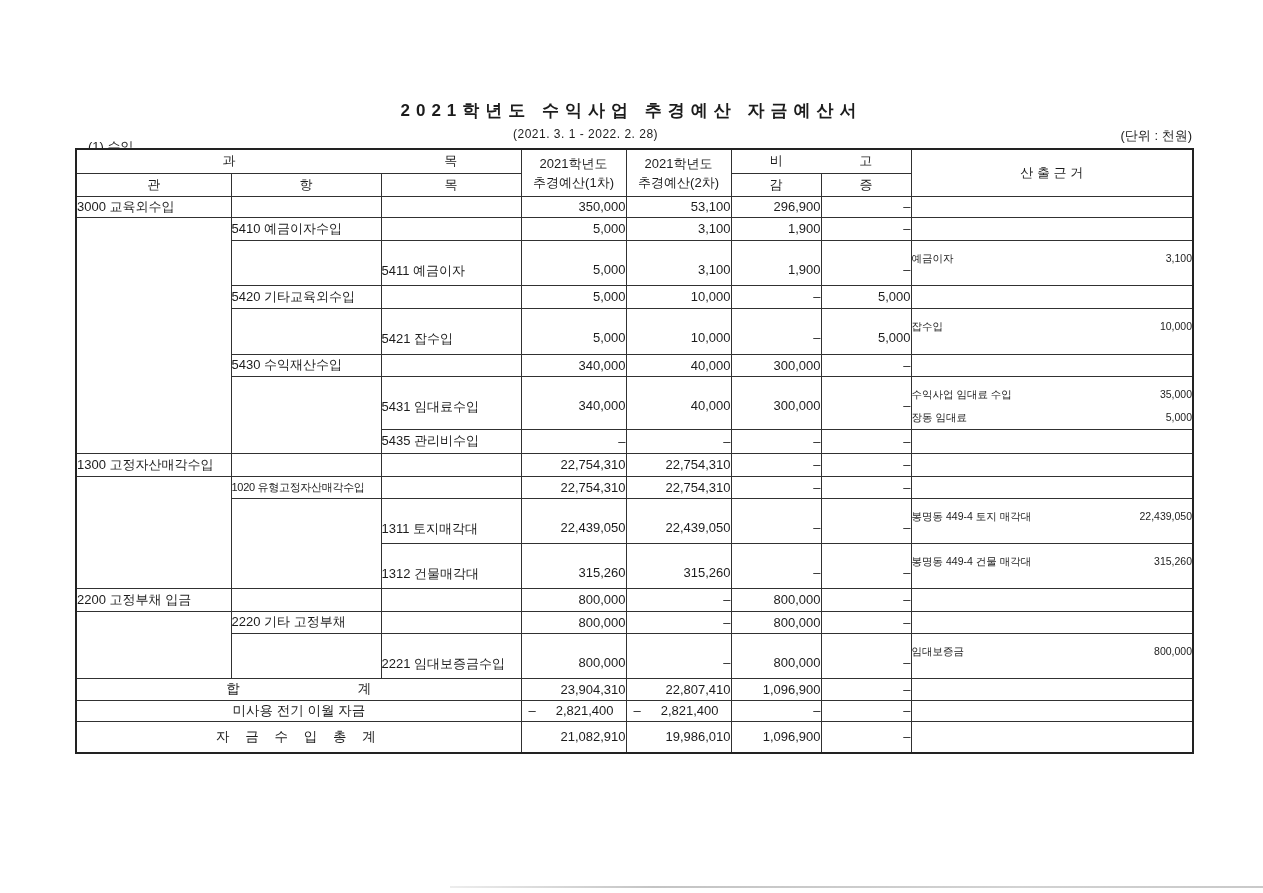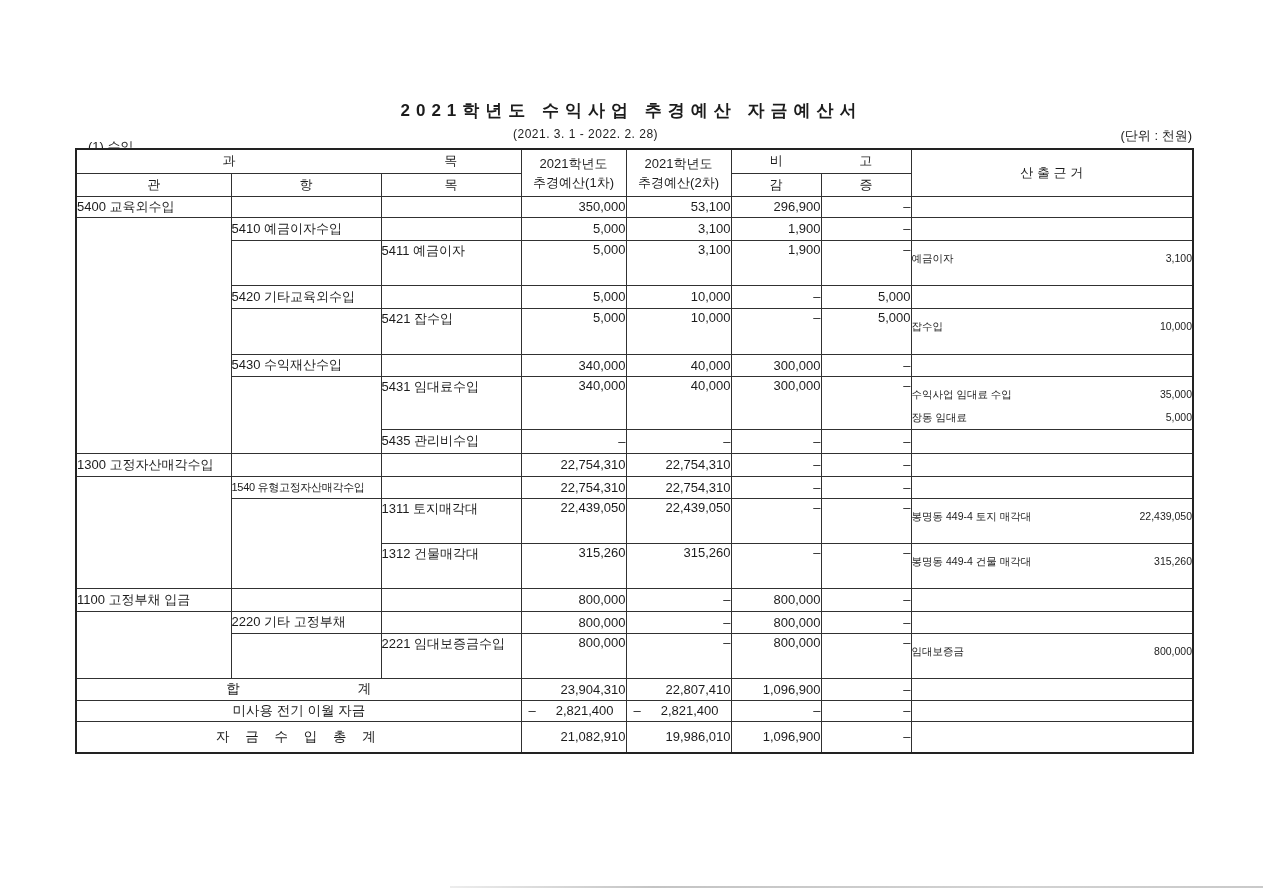--- a/index.html
+++ b/index.html
@@ -26,21 +26,21 @@
   .split{display:flex;width:100%;}
   .split .l{flex:0 0 68.5%;text-align:center;}
   .split .r{flex:1;text-align:center;}
   .split2{display:flex;width:100%;}
   .split2 .l,.split2 .r{flex:1;text-align:center;}
   td.lbl{font-size:13px;padding:0 2px 0 4px;white-space:nowrap;}
   td.lbl.tight{font-size:11px;letter-spacing:-0.3px;}
   td.num{font-size:13px;text-align:right;padding:0 12px 0 2px;white-space:nowrap;}
   td.basis-cell{font-size:10.5px;vertical-align:top;padding:2px 7px 0 5px;}
   .basis-line{display:flex;justify-content:space-between;line-height:23px;white-space:nowrap;}
-  tr.tall td{vertical-align:top;padding-top:1px;}
+  tr.tall td{vertical-align:top;padding-top:21px;}
   tr.tall td.basis-cell{padding-top:6px;}
   td.sumlbl{font-size:13.5px;text-align:center;vertical-align:middle;white-space:nowrap;}
   .sum-split{display:flex;justify-content:center;gap:118px;}
   .grand-label{letter-spacing:6px;}
   td.negcell{padding:0;}
   .neg-wrap{display:flex;justify-content:space-between;padding:0 12px 0 7px;font-size:13px;}
   .scan-line{
     position:absolute;top:886px;left:450px;right:0;height:2px;
     background:linear-gradient(to right,#ededed,#c4c4c4 25%,#d2d2d2 70%,#c9c9c9);
   }
@@ -92,21 +92,21 @@
   </tr>
   <tr style="height:23px">
     <td class="hdr">관</td>
     <td class="hdr">항</td>
     <td class="hdr">목</td>
     <td class="hdr">감</td>
     <td class="hdr">증</td>
   </tr>
 
   <tr style="height:21px">
-    <td class="lbl">5400 교육외수입</td>
+    <td class="lbl">3000 교육외수입</td>
     <td></td>
     <td></td>
     <td class="num">350,000</td>
     <td class="num">53,100</td>
     <td class="num">296,900</td>
     <td class="num">–</td>
     <td class="basis-cell"></td>
   </tr>
 
   <tr style="height:23px">
@@ -204,21 +204,21 @@
     <td></td>
     <td class="num">22,754,310</td>
     <td class="num">22,754,310</td>
     <td class="num">–</td>
     <td class="num">–</td>
     <td class="basis-cell"></td>
   </tr>
 
   <tr style="height:22px">
     <td rowspan="3"></td>
-    <td class="lbl tight">1540 유형고정자산매각수입</td>
+    <td class="lbl tight">1020 유형고정자산매각수입</td>
     <td></td>
     <td class="num">22,754,310</td>
     <td class="num">22,754,310</td>
     <td class="num">–</td>
     <td class="num">–</td>
     <td class="basis-cell"></td>
   </tr>
 
   <tr class="tall" style="height:45px">
     <td rowspan="2"></td>
@@ -243,21 +243,21 @@
     <td class="num">–</td>
     <td class="basis-cell">
       <div class="basis-line">
         <span>봉명동 449-4 건물 매각대</span>
         <span>315,260</span>
       </div>
     </td>
   </tr>
 
   <tr style="height:23px">
-    <td class="lbl">1100 고정부채 입금</td>
+    <td class="lbl">2200 고정부채 입금</td>
     <td></td>
     <td></td>
     <td class="num">800,000</td>
     <td class="num">–</td>
     <td class="num">800,000</td>
     <td class="num">–</td>
     <td class="basis-cell"></td>
   </tr>
 
   <tr style="height:22px">

